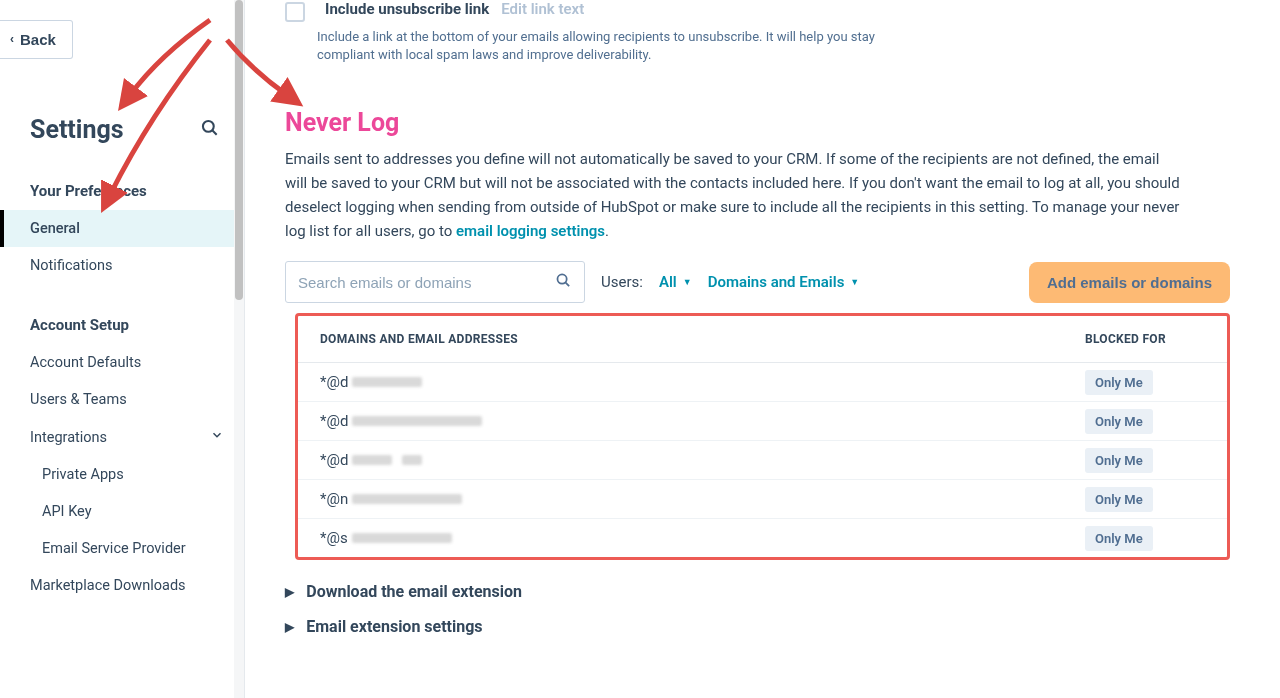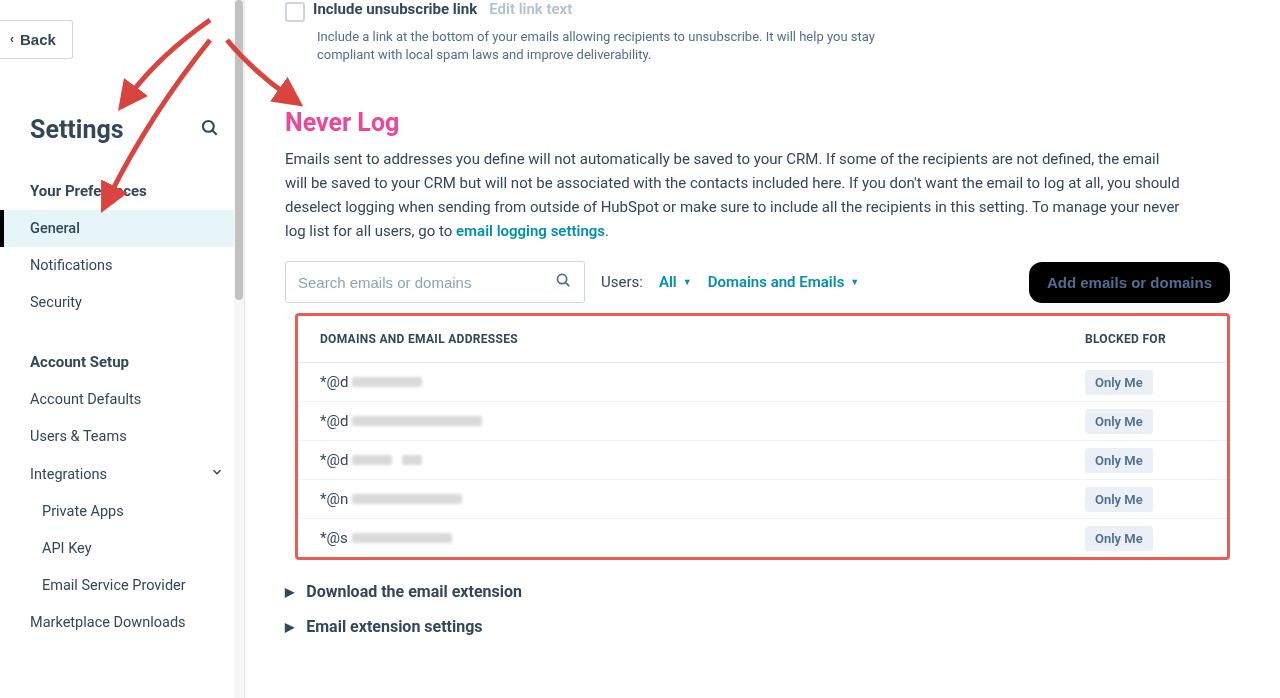--- a/index.html
+++ b/index.html
@@ -13,38 +13,38 @@
 .back-btn .chev { font-size:12px; display:inline-block; transform:translateY(-1px); }
 .settings-row { display:flex; align-items:center; justify-content:space-between; padding:0 24px 0 30px; margin: 36px 0 28px; }
 .settings-title { font-size:25px; font-weight:700; color:#33475b; }
 .search-ico { color:#33475b; }
 .section-head { font-size:15px; font-weight:700; color:#33475b; padding:10px 20px 10px 30px; }
 .nav-item { display:block; padding:10px 20px 10px 30px; font-size:14.5px; color:#33475b; cursor:pointer; }
 .nav-item.active { background:#e5f5f8; border-left:4px solid #000000; padding-left:26px; font-weight:500; }
 .nav-item.expandable { display:flex; justify-content:space-between; align-items:center; }
 .sub-items .nav-item { padding-left:42px; }
 .content { flex:1; padding:0 50px 0 40px; overflow:auto; height:698px; }
-.ck-row { display:flex; gap:8px; align-items:flex-start; margin-bottom:6px; }
+.ck-row { display:flex; gap:20px; align-items:flex-start; margin-bottom:6px; }
 .checkbox-box { width:20px; height:20px; border:2px solid #cbd6e2; border-radius:3px; margin-top:2px; flex-shrink:0; }
 .ck-labels { display:flex; align-items:center; gap:12px; }
 .ck-title { font-weight:700; font-size:15px; color:#33475b; }
 .ck-edit { color:#b0c1d4; font-weight:600; font-size:15px; }
 .ck-help { color:#516f90; font-size:13px; line-height:1.4; margin-left:32px; max-width:560px; }
 .sec-h { font-size:25px; font-weight:700; color:#ec4899; margin:44px 0 10px; }
 .sec-desc { font-size:15px; line-height:1.6; color:#33475b; max-width:900px; margin-bottom:18px; }
 .sec-desc a { color:#0091ae; font-weight:600; text-decoration:none; }
 .controls-row { display:flex; align-items:center; gap:16px; margin-bottom:10px; }
 .search-wrap { display:flex; align-items:center; border:1px solid #cbd6e2; border-radius:3px; width:300px; height:42px; padding:0 12px; justify-content:space-between; }
 .search-input { border:none; outline:none; font-size:15px; color:#33475b; width:230px; }
 .search-input::placeholder { color:#8ea3b6; }
 .view-label { font-size:15px; color:#33475b; }
 .filter { display:inline-flex; align-items:center; gap:6px; color:#0091ae; font-weight:600; font-size:15px; cursor:pointer; }
 .filter .caret { font-size:9px; }
 .spacer { flex:1; }
-.add-btn { background:#000000; color:#506e91; border:none; padding:12px 18px; border-radius:13px; font-weight:600; font-size:15px; cursor:pointer; }
+.add-btn { background:#fdba74; color:#506e91; border:none; padding:12px 18px; border-radius:8px; font-weight:600; font-size:15px; cursor:pointer; }
 .tbl-wrap { border:3px solid #ed5b55; border-radius:4px; padding:0; margin-bottom:14px;margin-left:10px; }
 .tbl-head { display:flex; padding:16px 22px; font-size:12px; font-weight:700; letter-spacing:0.3px; color:#33475b; border-bottom:1px solid #e5e9ed; }
 .col-a { flex:1; }
 .col-b { width:120px; }
 .trow { display:flex; align-items:center; padding:10px 22px; border-bottom:1px solid #eef2f5; font-size:15px; }
 .trow:last-child { border-bottom:none; }
 .tcell-a { flex:1; display:flex; align-items:center; gap:4px; }
 .blur { display:inline-block; height:10px; background:#c9c9c9; border-radius:2px; filter:blur(1.5px); opacity:0.7; }
 .blur.b1{width:70px;} .blur.b2{width:130px;} .blur.b3{width:40px;} .blur.b4{width:20px;margin-left:6px;} .blur.b5{width:110px;} .blur.b6{width:100px;}
 .pill { background:#eaf0f6; color:#506e91; font-weight:600; font-size:13px; padding:5px 10px; border-radius:3px; }
@@ -71,21 +71,20 @@
           <svg width="20" height="20" viewBox="0 0 24 24" fill="none" stroke="#33475b" stroke-width="2.5">
               <circle cx="10" cy="10" r="6.5"></circle>
               <line x1="20" y1="20" x2="15" y2="15"></line>
             </svg>
         </span>
       </div>
 
       <div class="section-head">Your Preferences</div>
       <a class="nav-item active">General</a>
       <a class="nav-item">Notifications</a>
-      <a class="nav-item">Security</a>
 
       <div class="section-head" style="margin-top:22px">Account Setup</div>
       <a class="nav-item">Account Defaults</a>
       <a class="nav-item">Users &amp; Teams</a>
       <a class="nav-item expandable">
         <span>Integrations</span>
         <span><svg class="chevron-d" viewBox="0 0 24 24" fill="none" stroke="#33475b" stroke-width="2.5">
               <polyline points="6 9 12 15 18 9"></polyline>
             </svg></span>
       </a>

